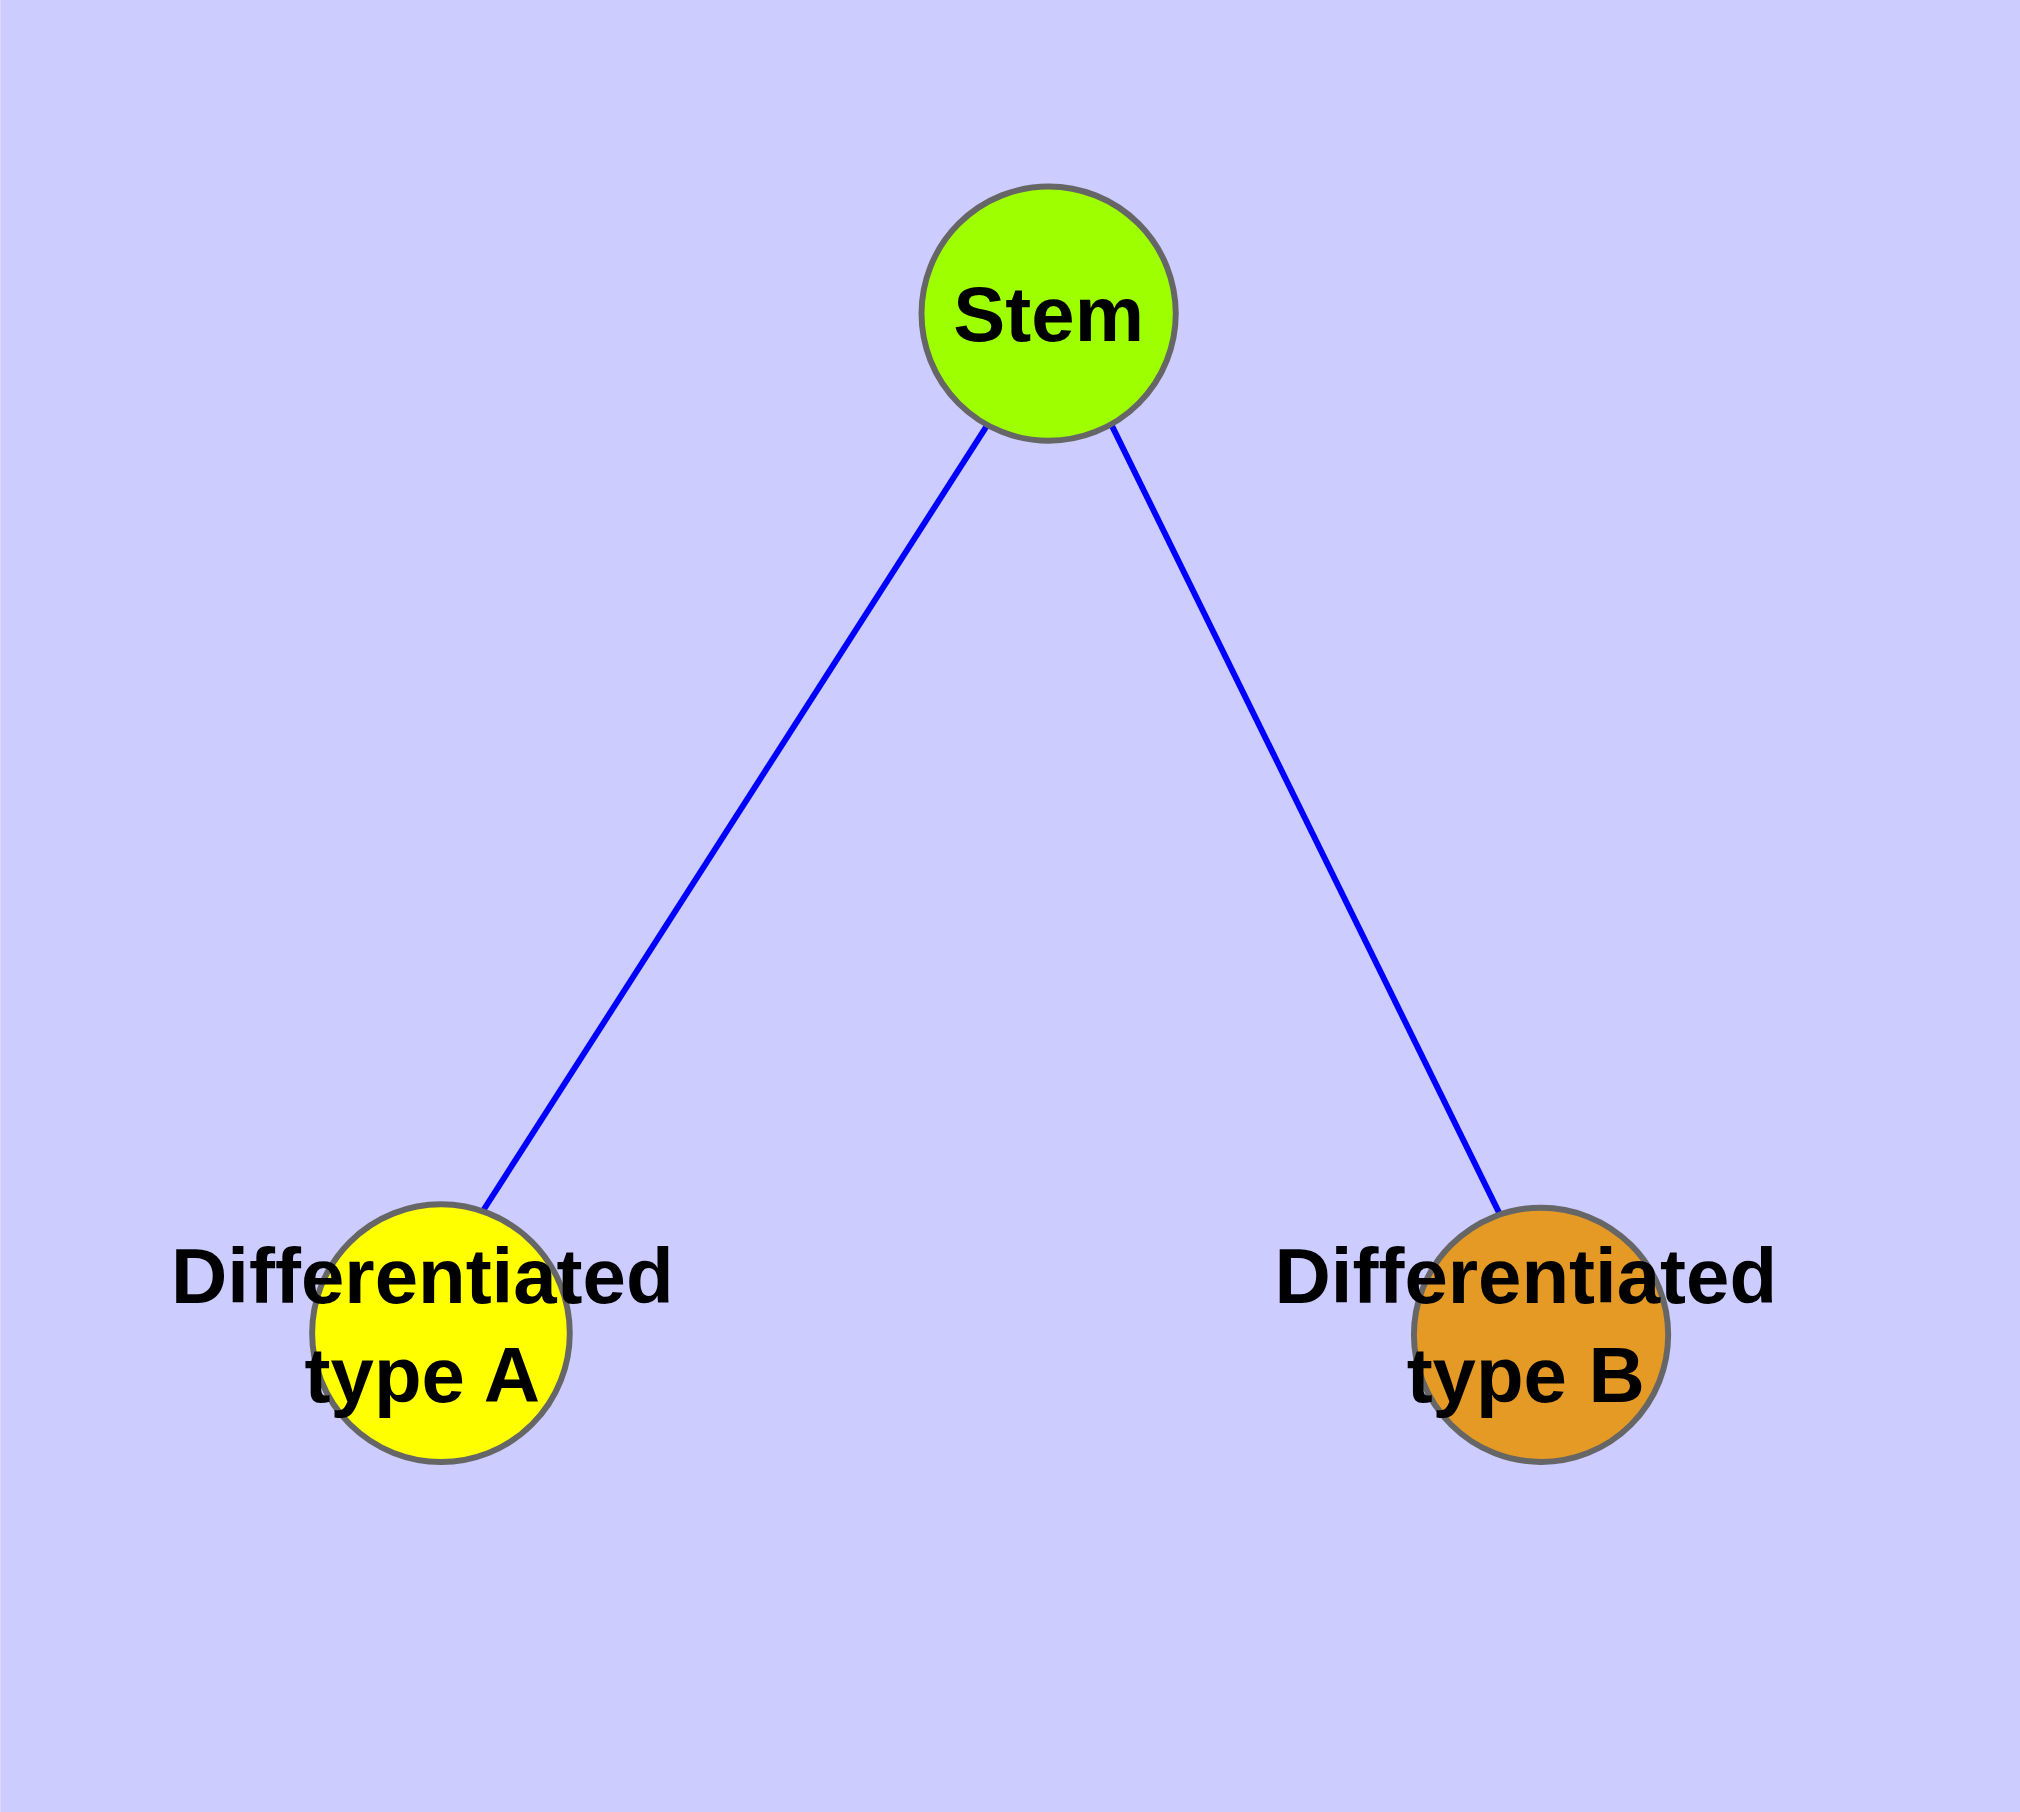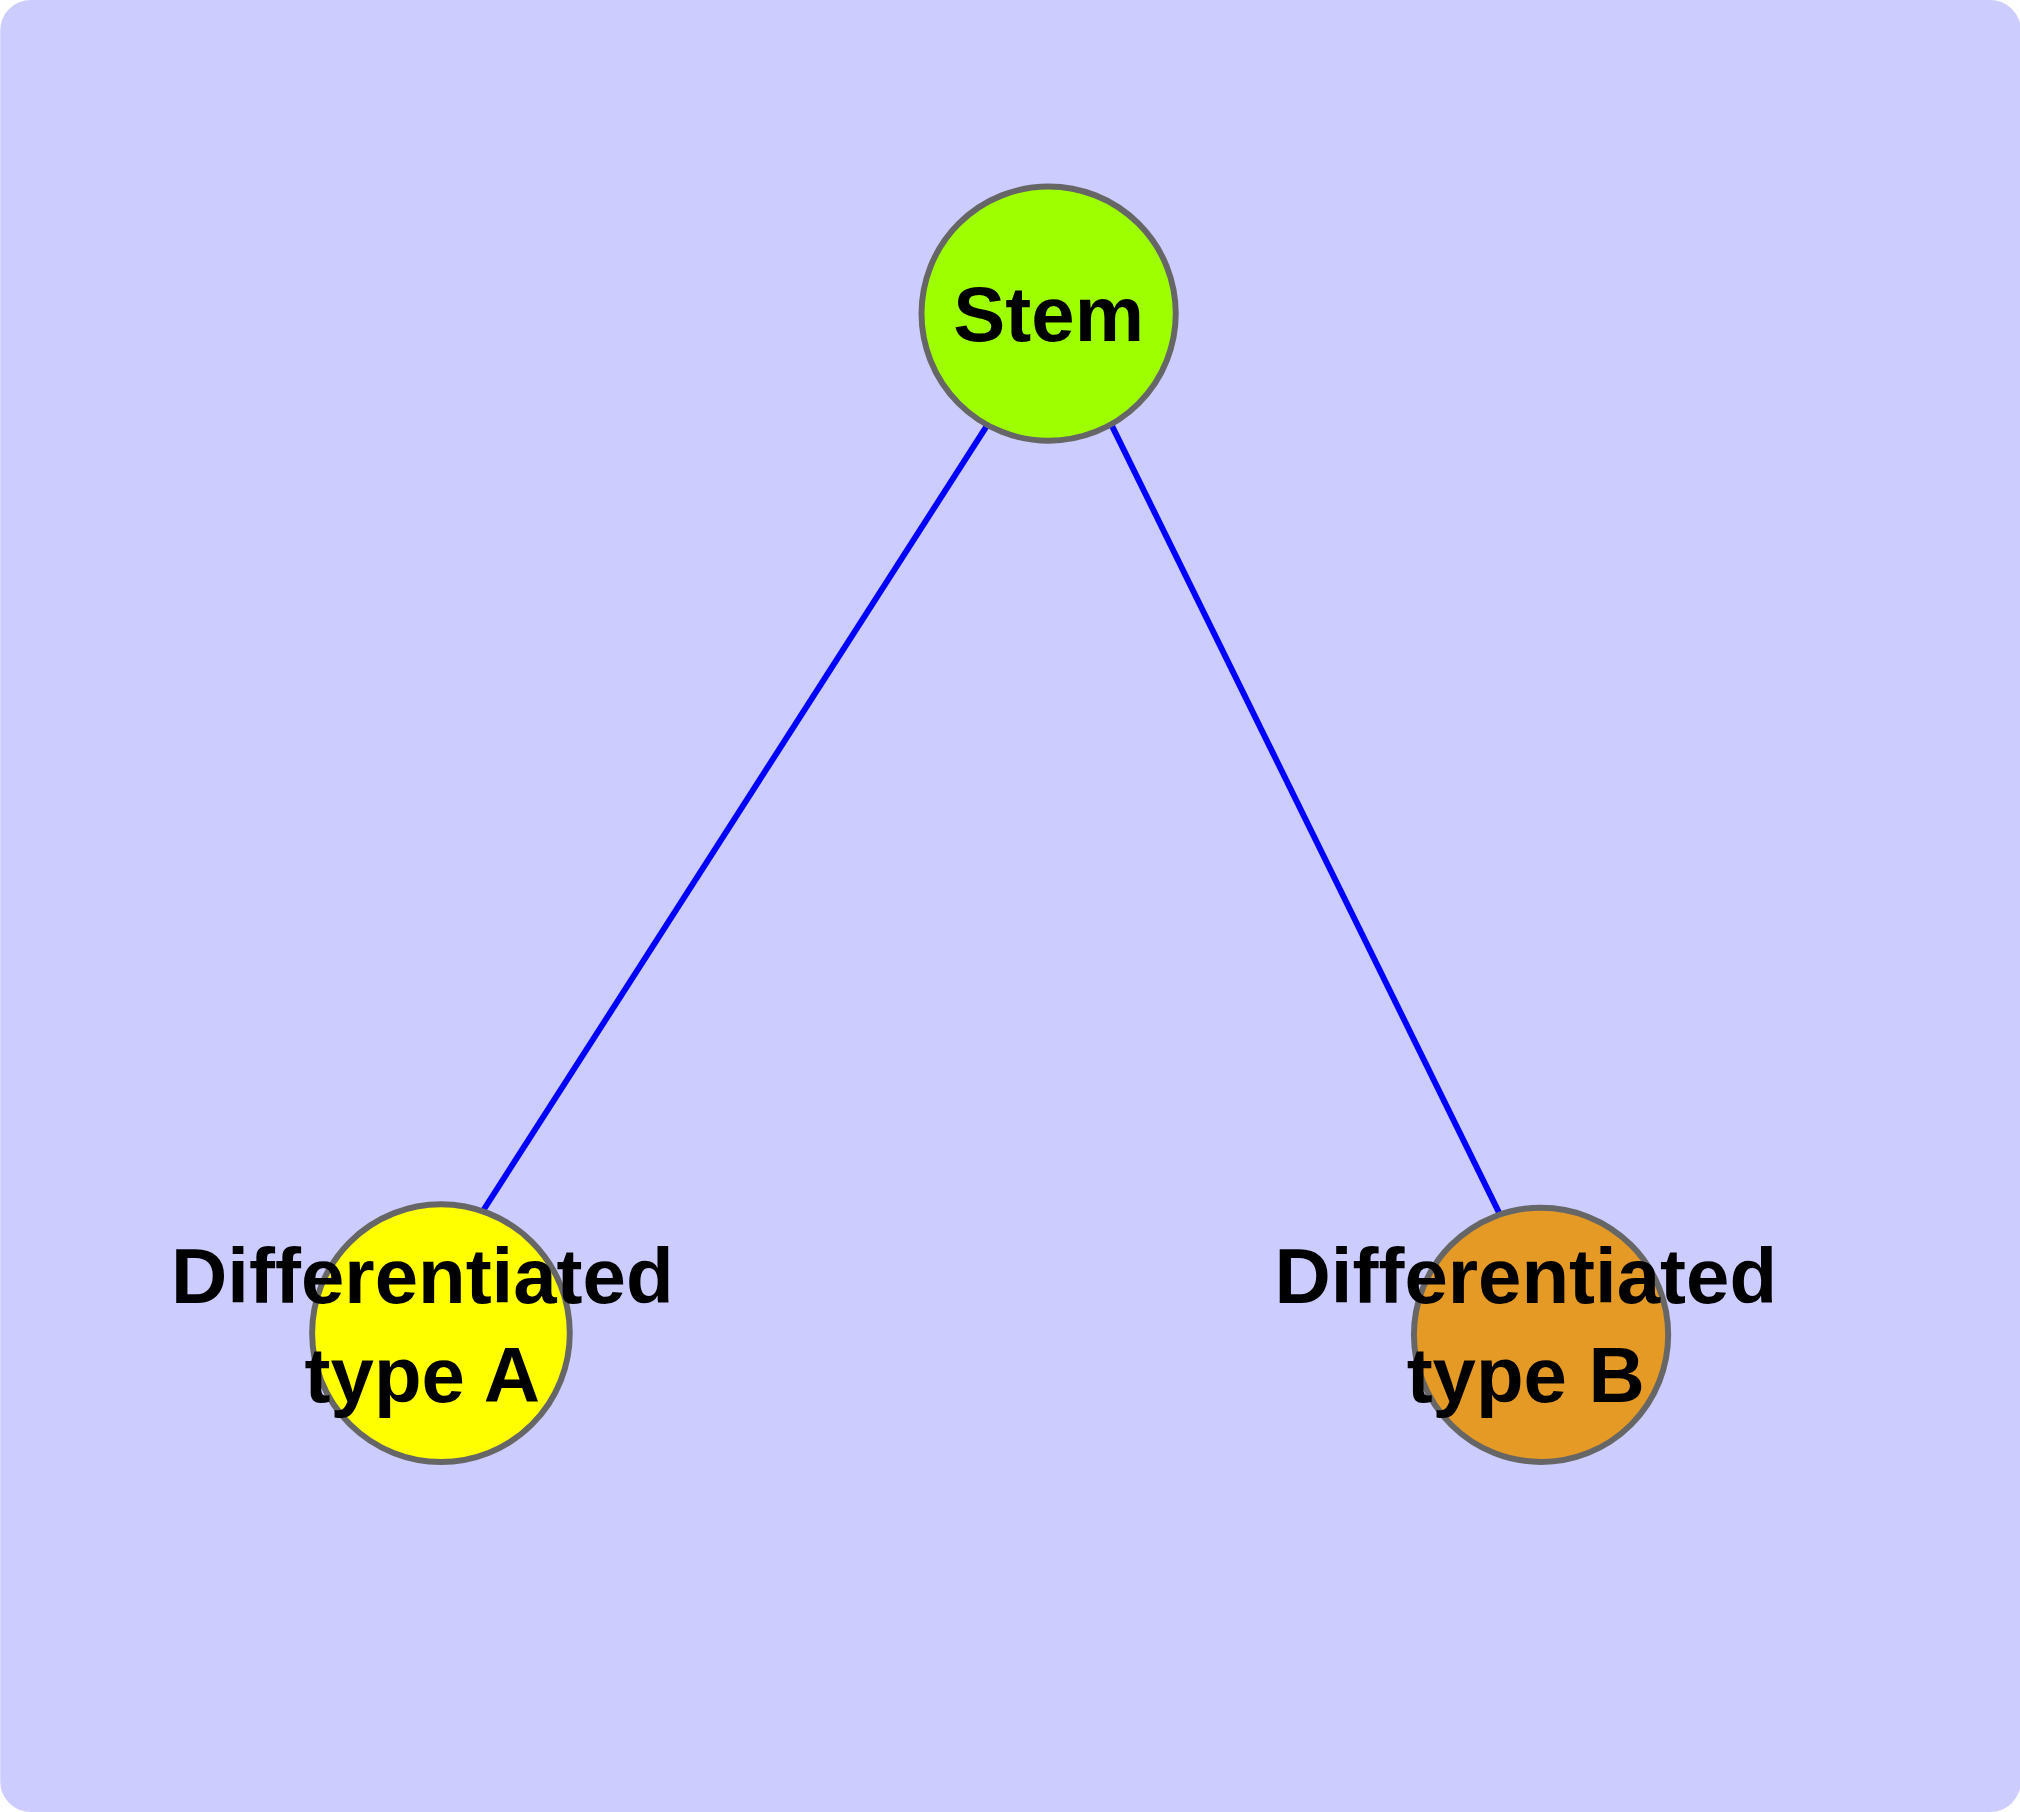--- a/index.html
+++ b/index.html
@@ -6,21 +6,20 @@
     margin: 0;
     padding: 0;
     background: #ffffff;
   }
   #canvas {
     position: relative;
     width: 2021px;
     height: 1812px;
     overflow: hidden;
     font-family: "Liberation Sans", sans-serif;
-    border-radius: 31px;
   }
   #graph-svg {
     position: absolute;
     top: 0;
     left: 0;
     width: 2021px;
     height: 1812px;
     display: block;
   }
   .node-circle {

